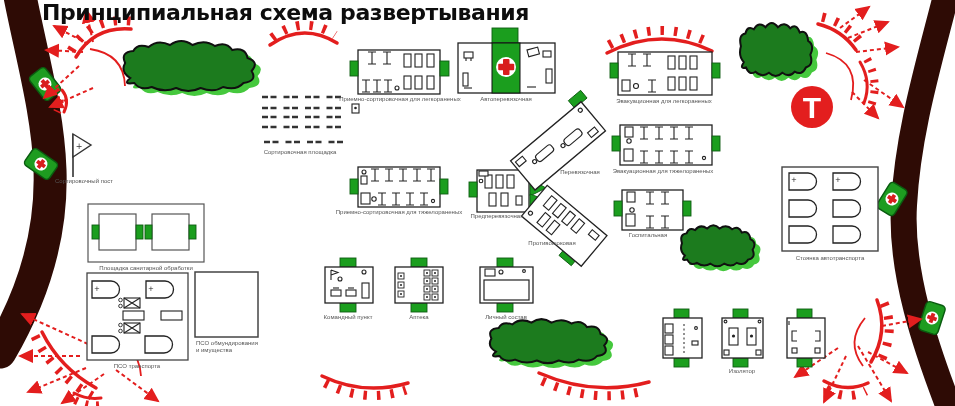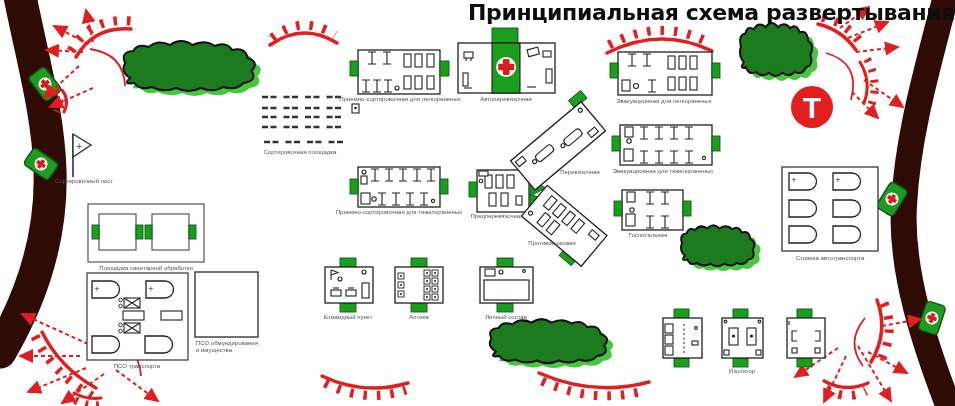--- a/index.html
+++ b/index.html
@@ -1,19 +1,19 @@
 <!DOCTYPE html>
 <html><head>
 <meta charset="utf-8">
 <style>
   html,body{margin:0;padding:0;background:#fff}
   .canvas{position:relative;width:955px;height:406px;background:#fff;overflow:hidden;
           font-family:"Liberation Sans",sans-serif}
   .canvas > svg{position:absolute;left:0;top:0}
-  .title{position:absolute;top:0;left:0;right:0;text-align:right;padding-left:42px;
+  .title{position:absolute;top:0;left:0;right:0;text-align:left;padding-left:42px;
          font:bold 22px/1.15 "DejaVu Sans",sans-serif;color:#0d0d0d;letter-spacing:-0.4px}
   .lbl{position:absolute;transform:translateX(-50%);font-size:6px;line-height:1.1;
        color:#555;white-space:nowrap;text-align:center}
   .lbl2{position:absolute;font-size:6px;line-height:1.15;color:#555;width:64px;text-align:left}
 
   
   .bld{fill:#fff;stroke:#222;stroke-width:1.3}
   .tab{fill:#1b9e1e;stroke:#0f5c12;stroke-width:0.9}
   .ink{stroke:#222;stroke-width:1.1;fill:none}
   .bed{fill:#fff;stroke:#222;stroke-width:1.1}

